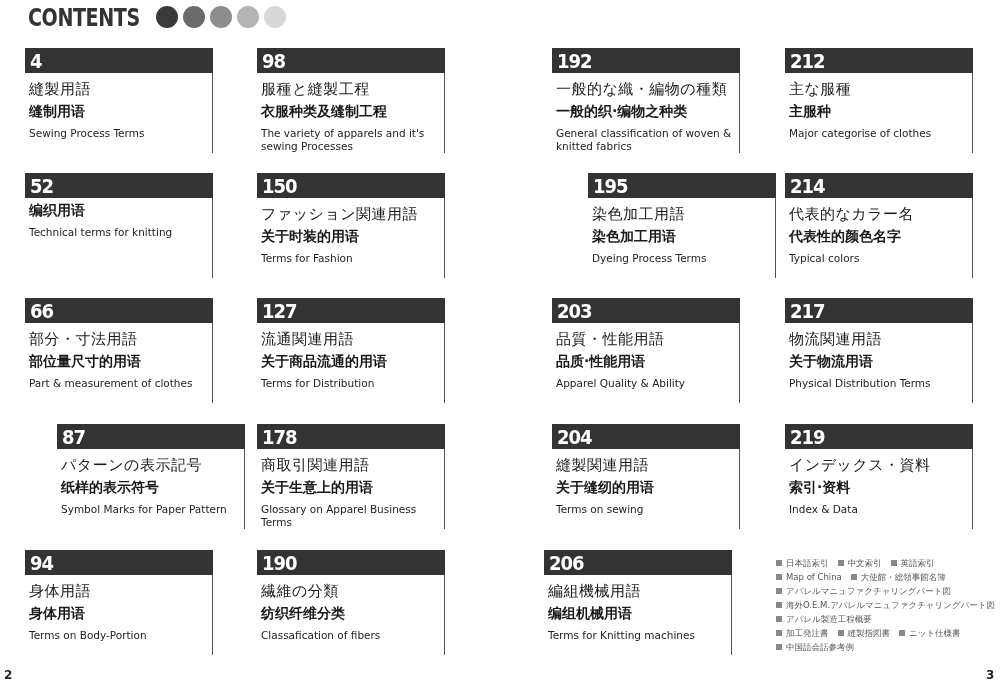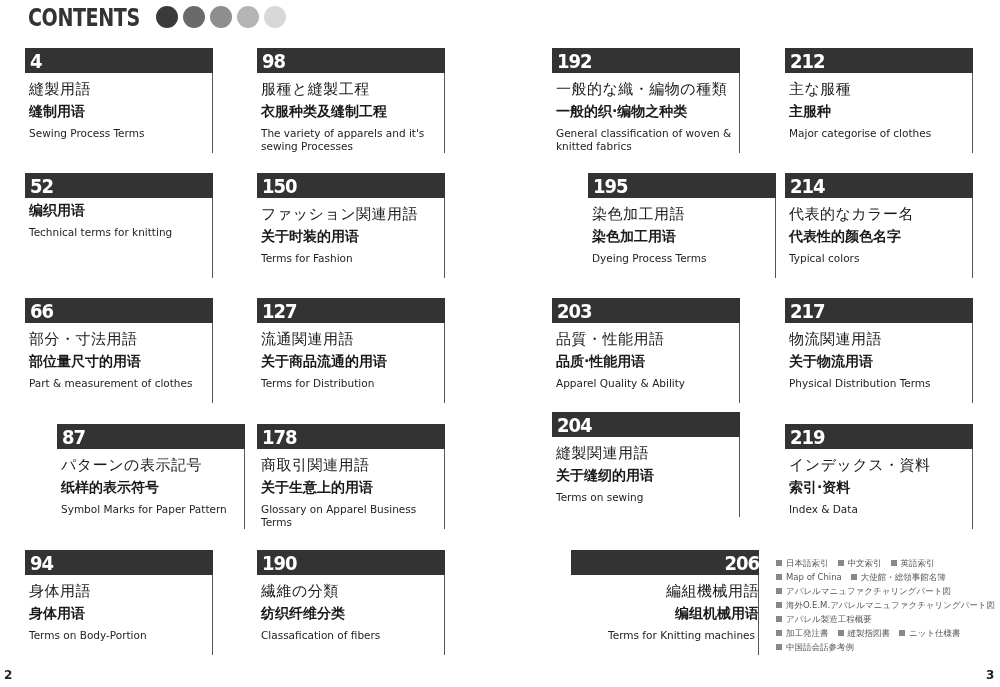--- a/index.html
+++ b/index.html
@@ -154,21 +154,21 @@
       <div class="cn">纸样的表示符号</div>
       <div class="en">Symbol Marks for Paper Pattern</div>
     </div>
     <div class="card" style="left: 257px; top: 424px;">
       <div class="bar">178</div>
       <div class="rborder"></div>
       <div class="jp">商取引関連用語</div>
       <div class="cn">关于生意上的用语</div>
       <div class="en">Glossary on Apparel Business Terms</div>
     </div>
-    <div class="card" style="left: 552px; top: 412px;">
+    <div class="card" style="left: 552px; top: 424px;">
       <div class="bar">204</div>
       <div class="rborder"></div>
       <div class="jp">縫製関連用語</div>
       <div class="cn">关于缝纫的用语</div>
       <div class="en">Terms on sewing</div>
     </div>
     <div class="card" style="left: 785px; top: 424px;">
       <div class="bar">219</div>
       <div class="rborder"></div>
       <div class="jp">インデックス・資料</div>
@@ -182,21 +182,21 @@
       <div class="cn">身体用语</div>
       <div class="en">Terms on Body-Portion</div>
     </div>
     <div class="card" style="left: 257px; top: 550px;">
       <div class="bar">190</div>
       <div class="rborder"></div>
       <div class="jp">繊維の分類</div>
       <div class="cn">纺织纤维分类</div>
       <div class="en">Classafication of fibers</div>
     </div>
-    <div class="card" style="left: 571px; top: 550px; text-align: right;">
+    <div class="card" style="left: 544px; top: 550px;">
       <div class="bar">206</div>
       <div class="rborder"></div>
       <div class="jp">編組機械用語</div>
       <div class="cn">编组机械用语</div>
       <div class="en">Terms for Knitting machines</div>
     </div>
   </div>
 
 <div class="extras" id="extras">
     <div class="row">

